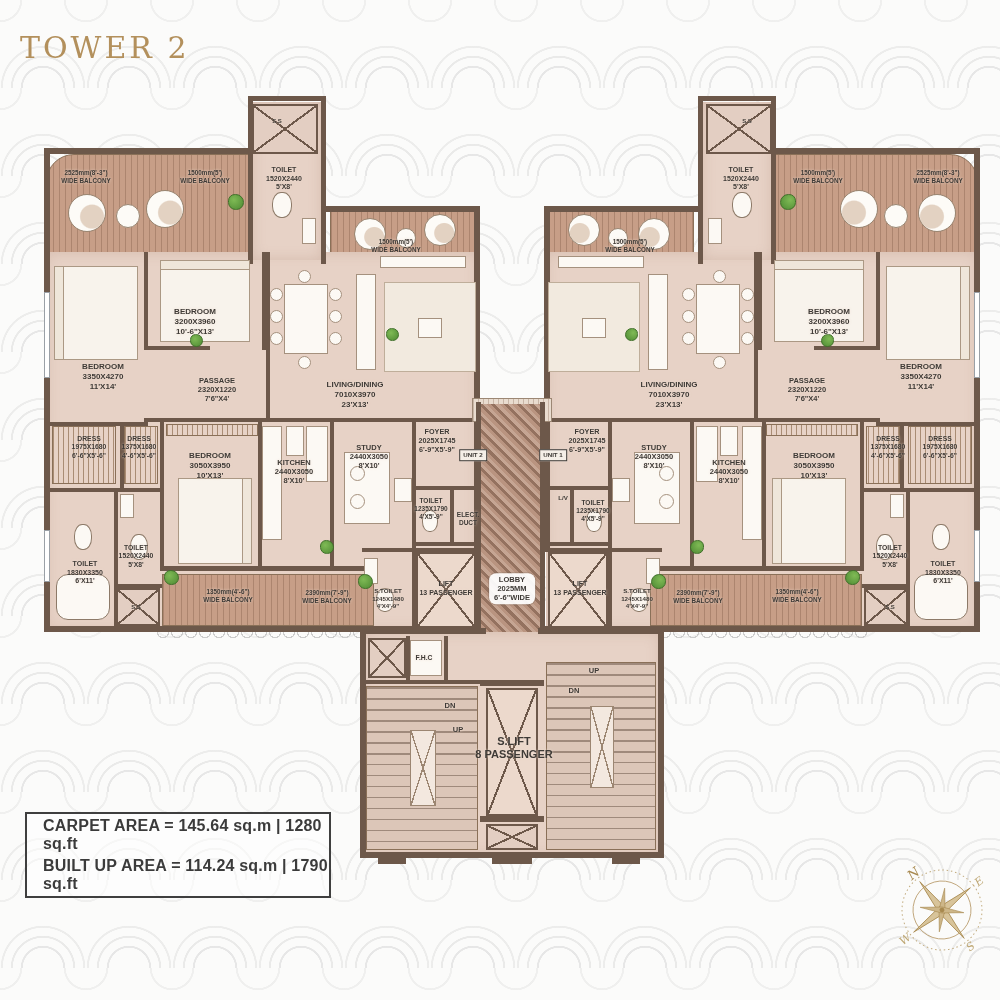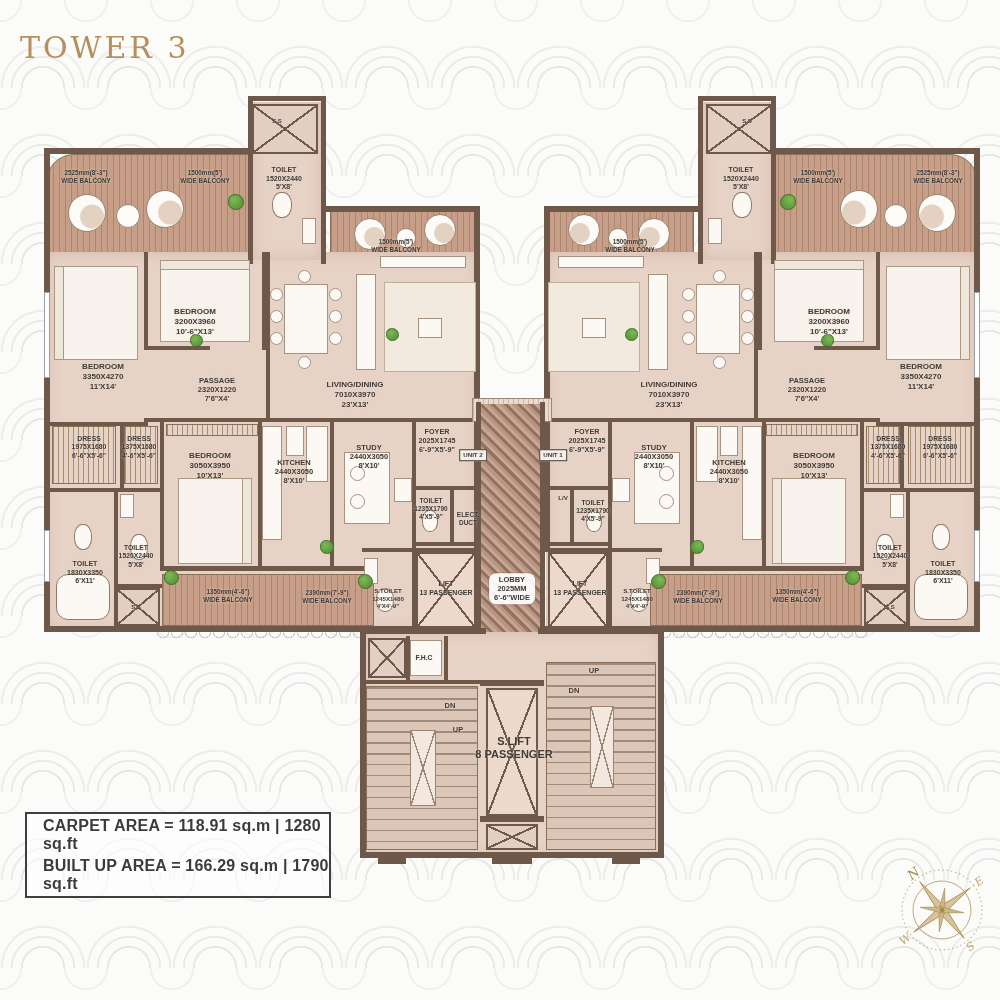--- a/index.html
+++ b/index.html
@@ -68,21 +68,21 @@
     background:rgba(255,255,255,.55);display:flex;flex-direction:column;justify-content:space-evenly;
     padding-left:16px;box-sizing:border-box;}
   .info-line{font-size:16px;font-weight:600;color:#3b3b3b;letter-spacing:.2px;}
   .compass{position:absolute;left:890px;top:858px;width:104px;height:104px;}
 </style>
 </head>
 <body>
 
 <div class="bg"></div>
 
-<div class="tower-title">TOWER 3</div>
+<div class="tower-title">TOWER 2</div>
 
 <div class="plan">
   <div class="unit" id="unitL">
       <div class="pr balc" style="left: 2px; top: 58px; width: 206px; height: 140px; border-radius: 28px 0px 0px;"></div>
       <div class="pr balc" style="left: 286px; top: 114px; width: 148px; height: 58px;"></div>
       <div class="pr floor" style="left: 2px; top: 156px; width: 432px; height: 378px;"></div>
       <div class="pr floor" style="left: 208px; top: 6px; width: 70px; height: 158px;"></div>
       <div class="pr balc" style="left: 118px; top: 478px; width: 212px; height: 52px;"></div>
       <div class="pr scallop" style="left: 112px; top: 536px; width: 226px; height: 14px;"></div>
       <div class="pr wall" style="left: 0px; top: 52px; width: 210px; height: 6px;"></div>
@@ -539,22 +539,22 @@
         <div>4'X4'-9"</div>
       </div>
       <div class="plan-label" style="left: 580px; top: 589px; font-size: 7px;">
         <div>LIFT</div>
         <div>13 PASSENGER</div>
       </div>
     </div>
 </div>
 
 <div class="info-box">
-  <div class="info-line">CARPET AREA = 118.91 sq.m | 1280 sq.ft</div>
-  <div class="info-line">BUILT UP AREA = 166.29 sq.m | 1790 sq.ft</div>
+  <div class="info-line">CARPET AREA = 145.64 sq.m | 1280 sq.ft</div>
+  <div class="info-line">BUILT UP AREA = 114.24 sq.m | 1790 sq.ft</div>
 </div>
 
 <svg class="compass" viewBox="0 0 104 104">
   <g transform="rotate(-38 52 52)">
     <circle cx="52" cy="52" r="40" fill="none" stroke="#c2ab7e" stroke-width="1" stroke-dasharray="1.5 2.8"></circle>
     <circle cx="52" cy="52" r="29" fill="none" stroke="#b89a6a" stroke-width="0.8"></circle>
     <polygon points="52,16 56,52 52,88 48,52" fill="#d8c49a" stroke="#a8894f" stroke-width="0.8"></polygon>
     <polygon points="16,52 52,48 88,52 52,56" fill="#d8c49a" stroke="#a8894f" stroke-width="0.8"></polygon>
     <polygon points="52,30 55,52 52,74 49,52" transform="rotate(45 52 52)" fill="#cdb688" stroke="#a8894f" stroke-width="0.6"></polygon>
     <polygon points="30,52 52,49 74,52 52,55" transform="rotate(45 52 52)" fill="#cdb688" stroke="#a8894f" stroke-width="0.6"></polygon>

